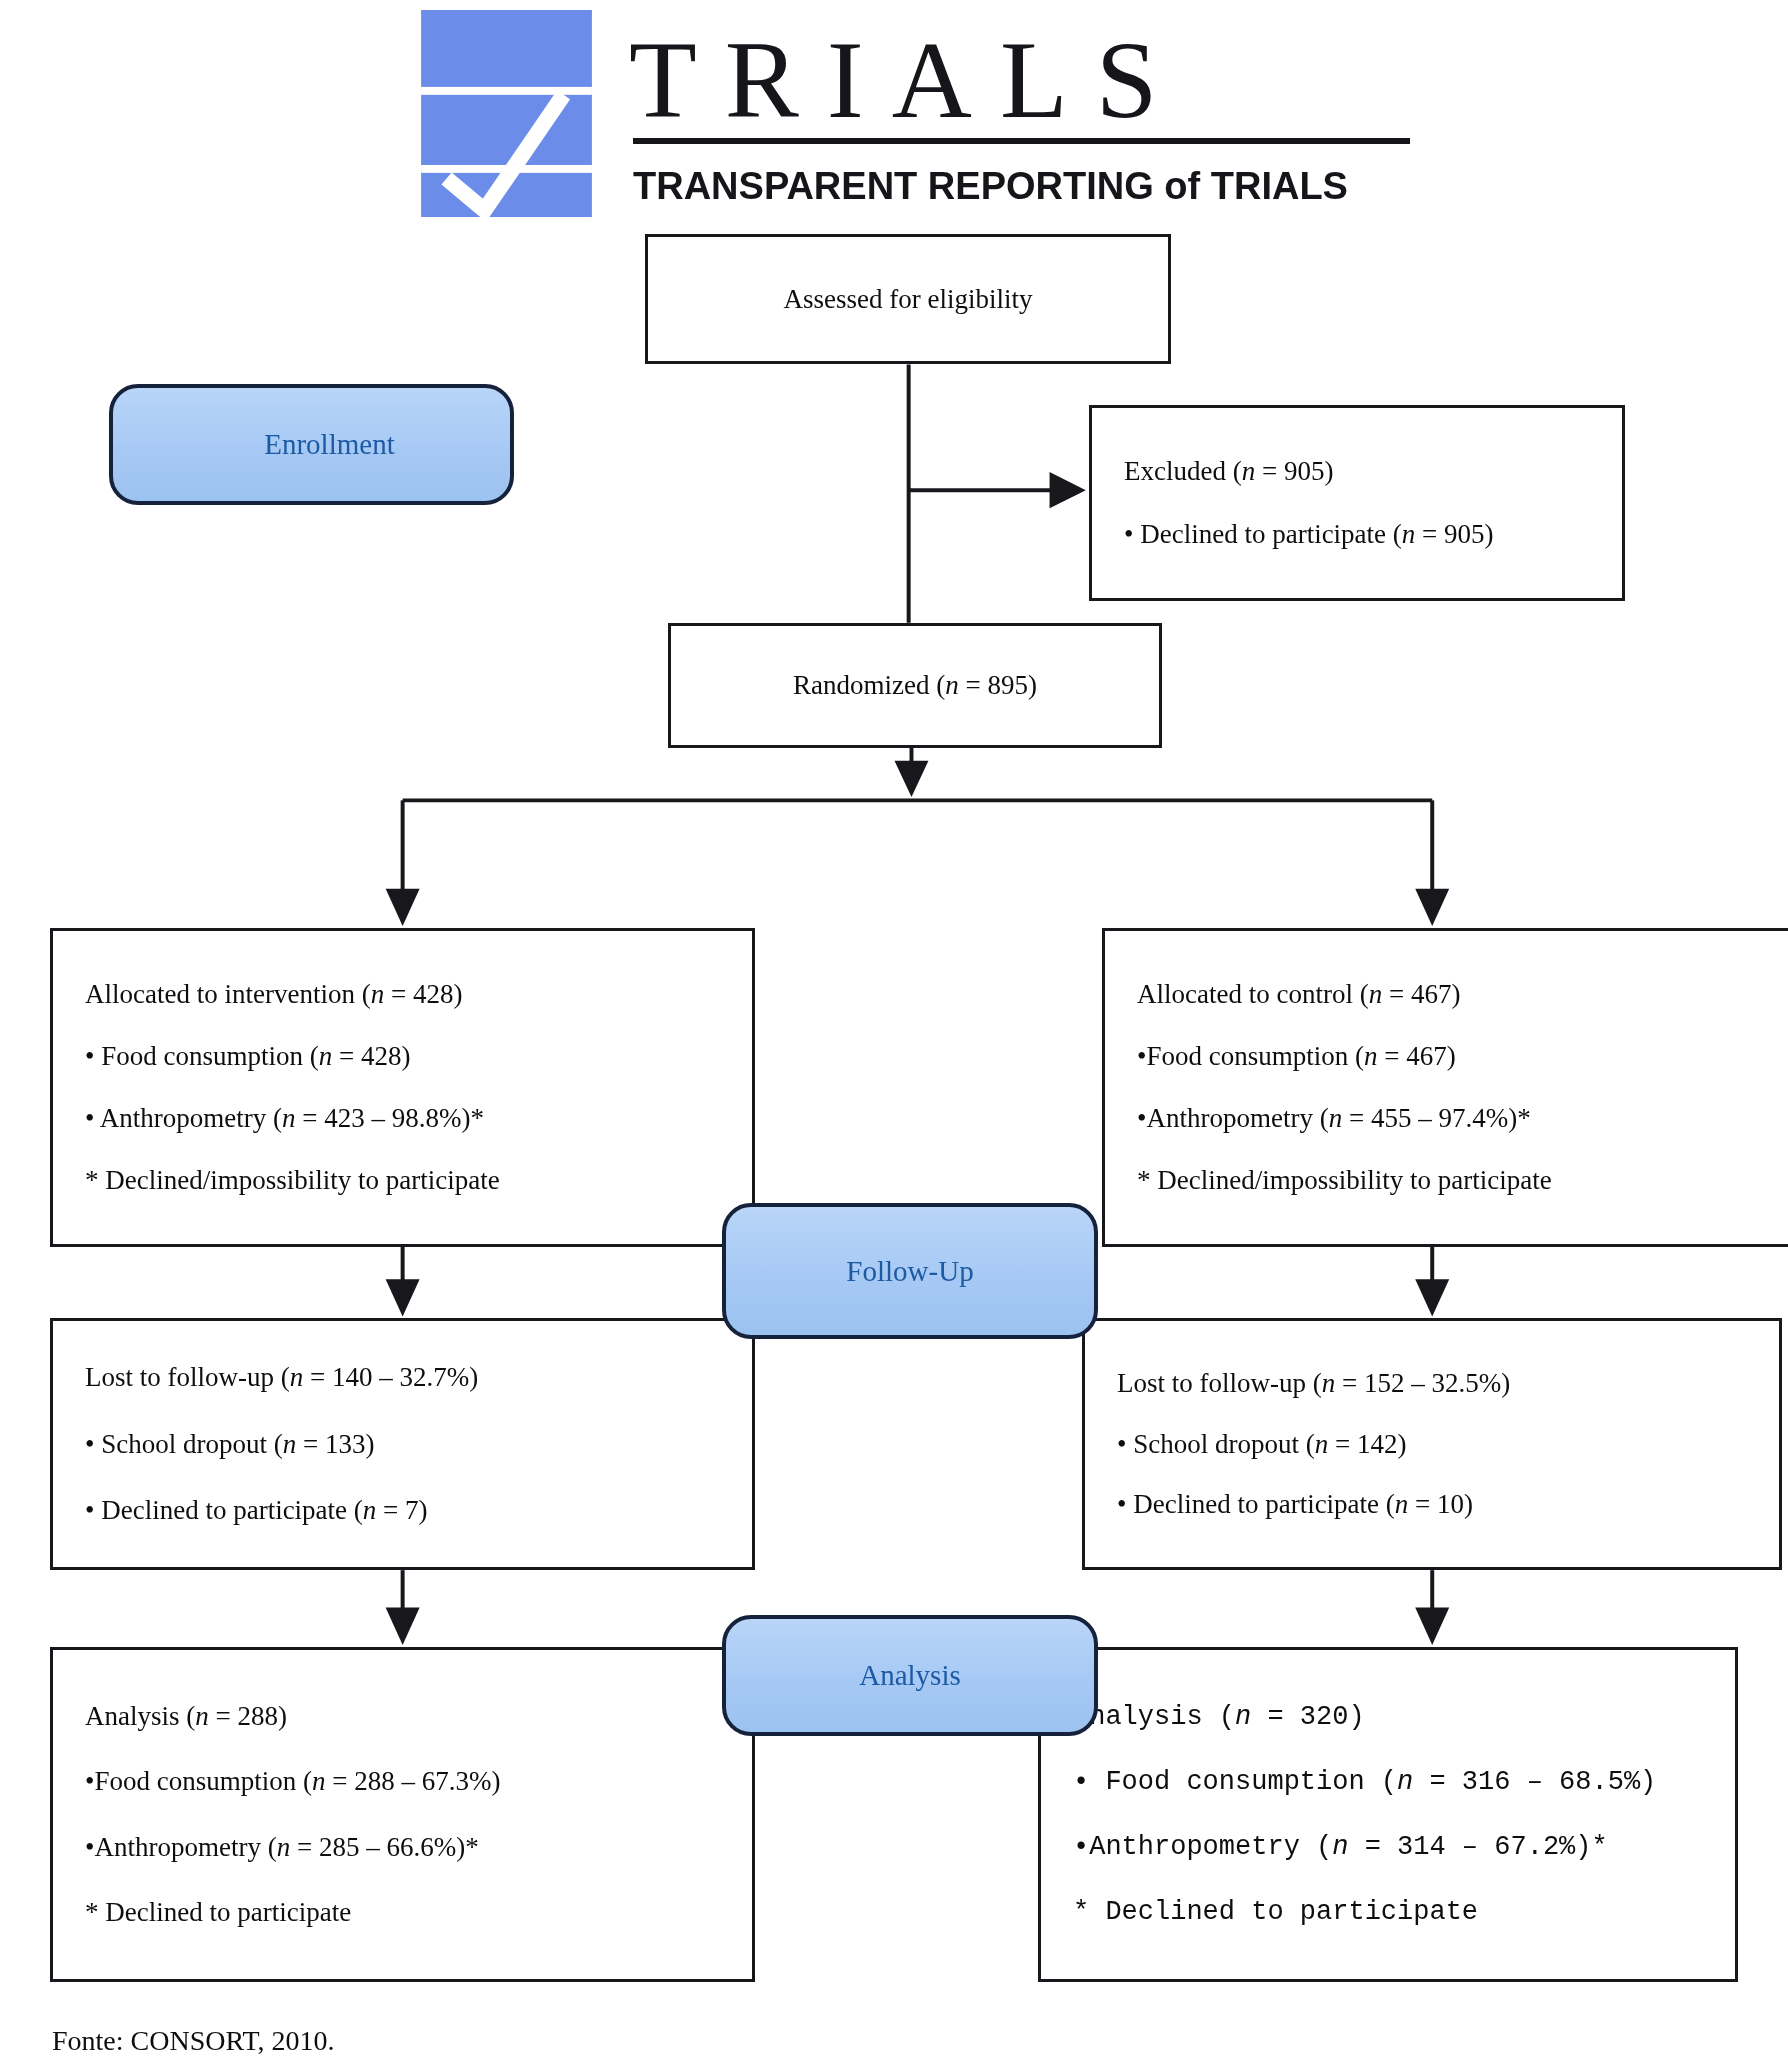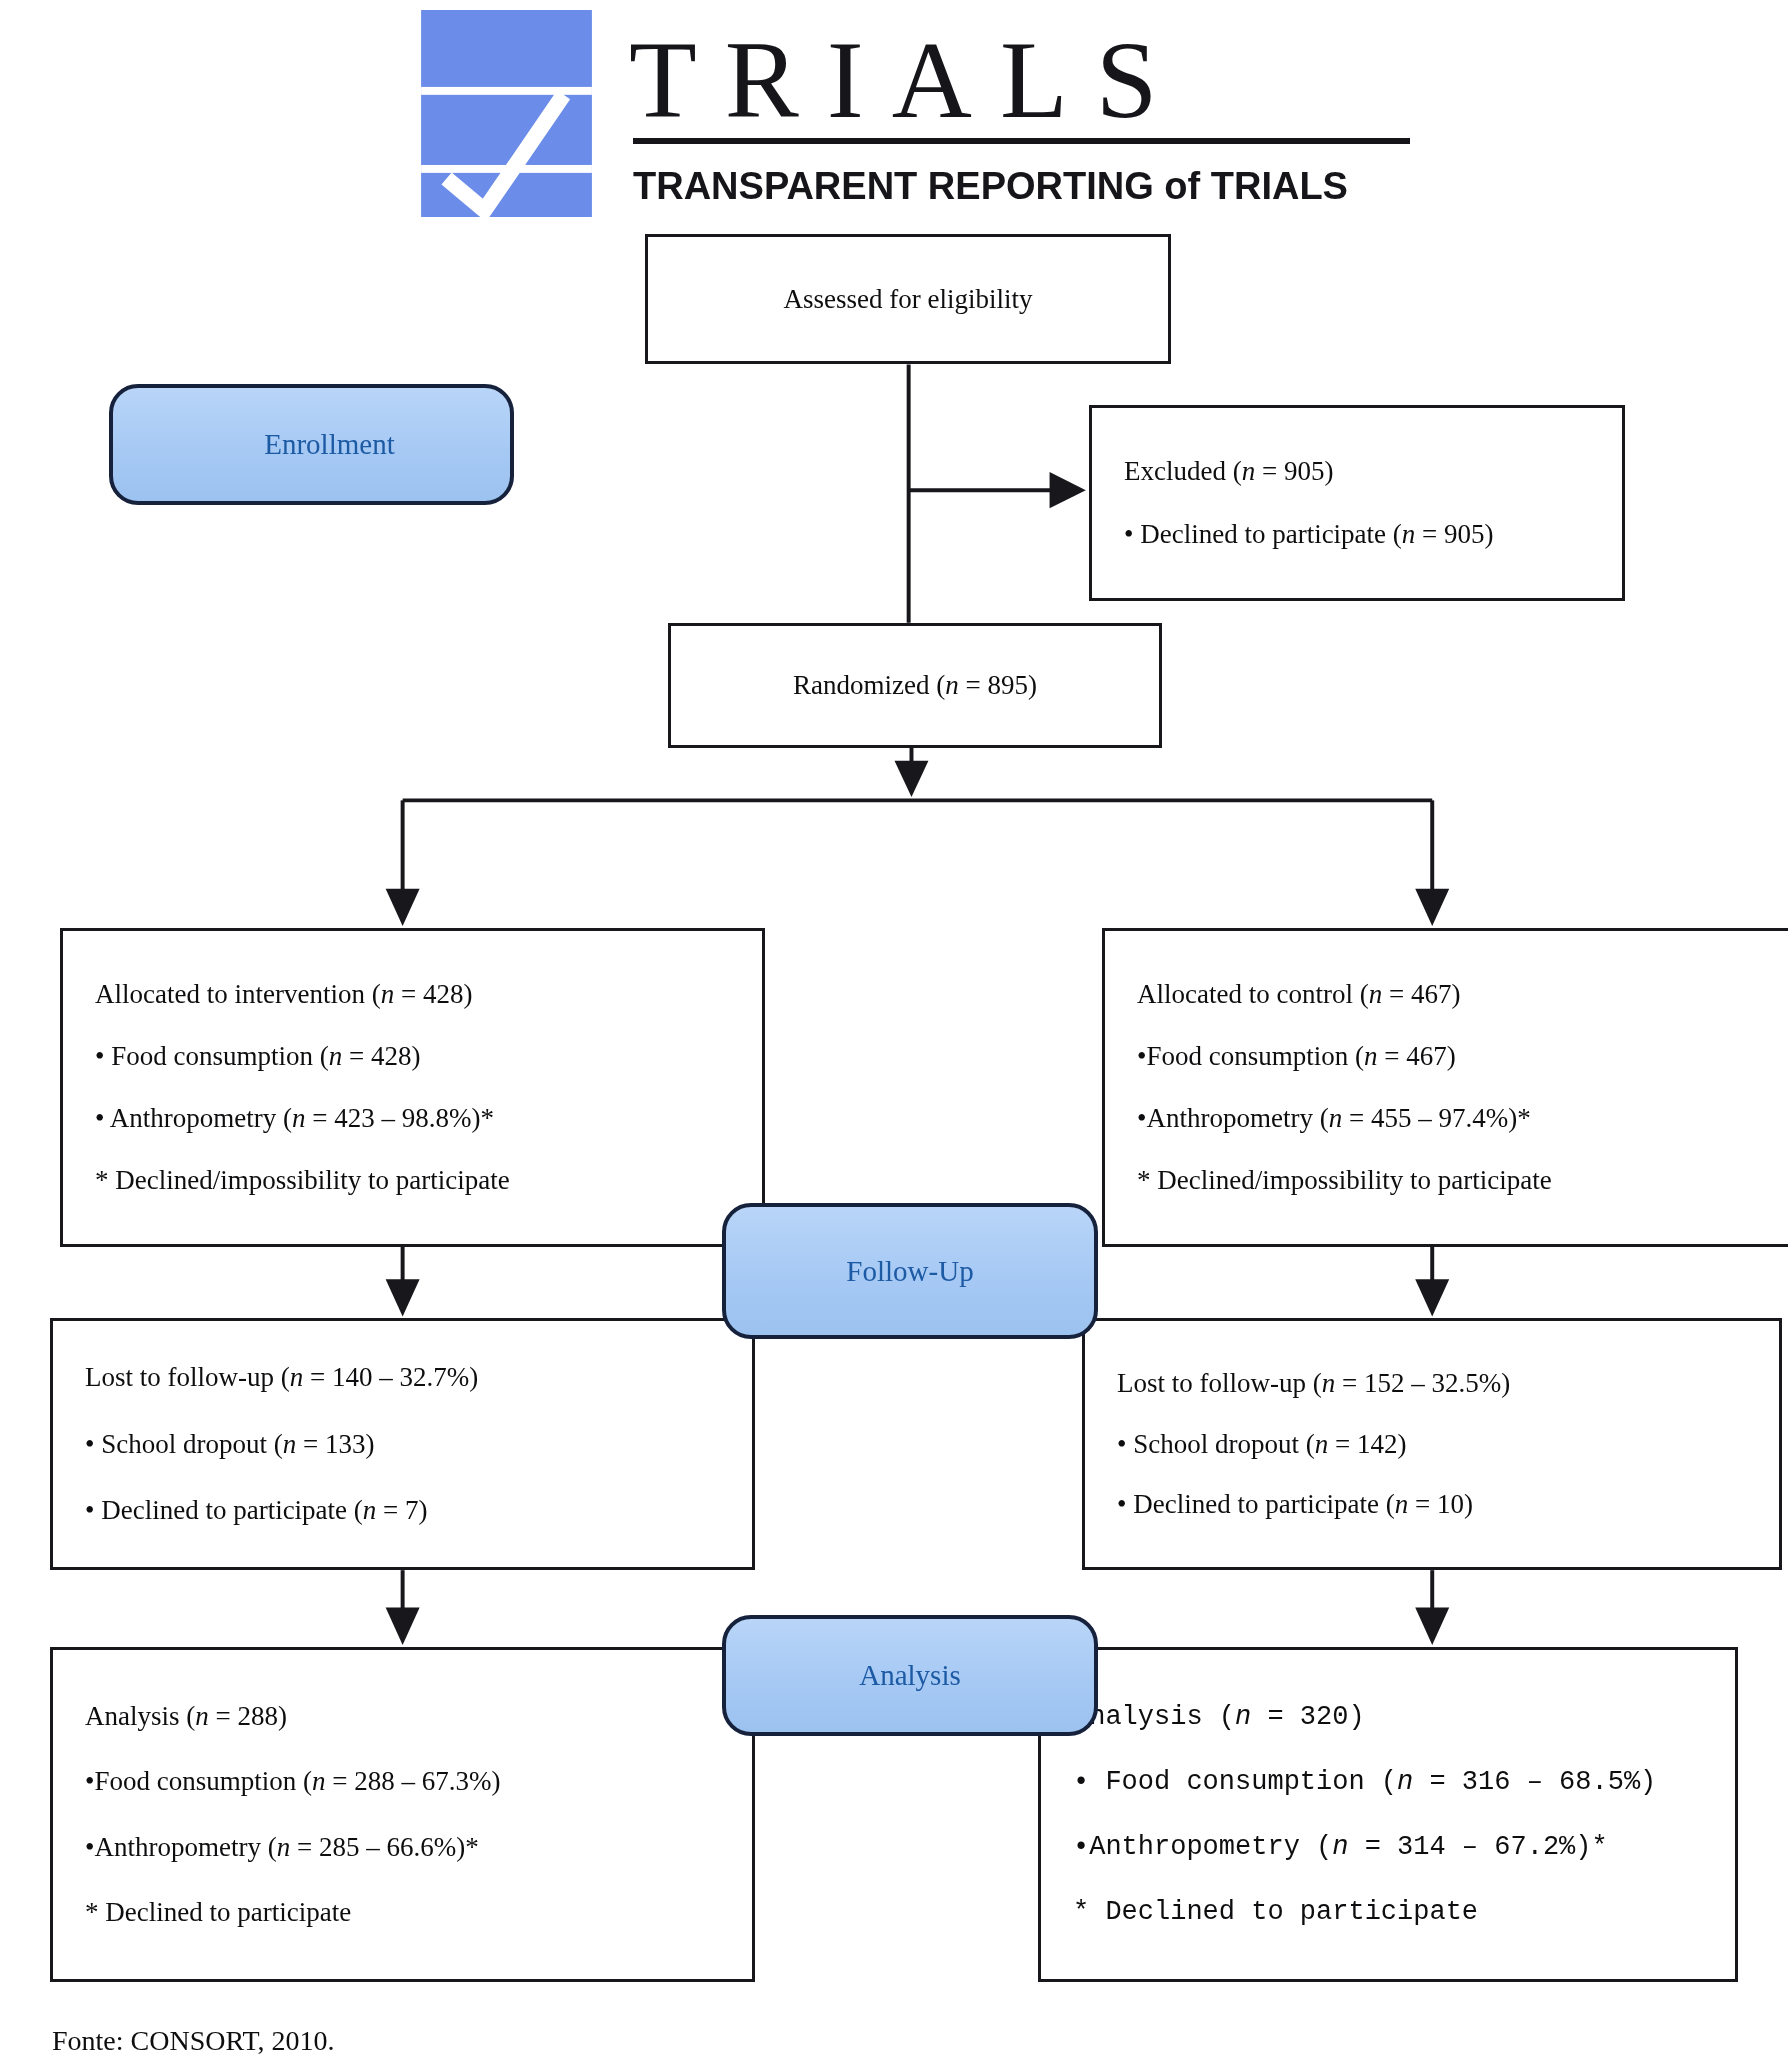--- a/index.html
+++ b/index.html
@@ -97,21 +97,21 @@
 
   <div class="wbox list" style="left:1089px;top:405px;width:536px;height:196px;">
     <div class="line fmtn">Excluded (<i>n</i> = 905)</div>
     <div class="line fmtn">• Declined to participate (<i>n</i> = 905)</div>
   </div>
 
   <div class="wbox center" style="left:668px;top:623px;width:494px;height:125px;">
     <span class="fmtn">Randomized (<i>n</i> = 895)</span>
   </div>
 
-  <div class="wbox list" style="left:60px;top:928px;width:705px;height:319px;">
+  <div class="wbox list" style="left:50px;top:928px;width:705px;height:319px;">
     <div class="line fmtn">Allocated to intervention  (<i>n</i> = 428)</div>
     <div class="line fmtn">• Food  consumption (<i>n</i> = 428)</div>
     <div class="line fmtn">• Anthropometry  (<i>n</i> = 423 – 98.8%)*</div>
     <div class="line fmtn">* Declined/impossibility to participate</div>
   </div>
 
   <div class="wbox list" style="left:1082px;top:928px;width:700px;height:319px;margin-left:20px;">
     <div class="line fmtn">Allocated to control (<i>n</i> = 467)</div>
     <div class="line fmtn">•Food  consumption (<i>n</i> = 467)</div>
     <div class="line fmtn">•Anthropometry  (<i>n</i> = 455 – 97.4%)*</div>

